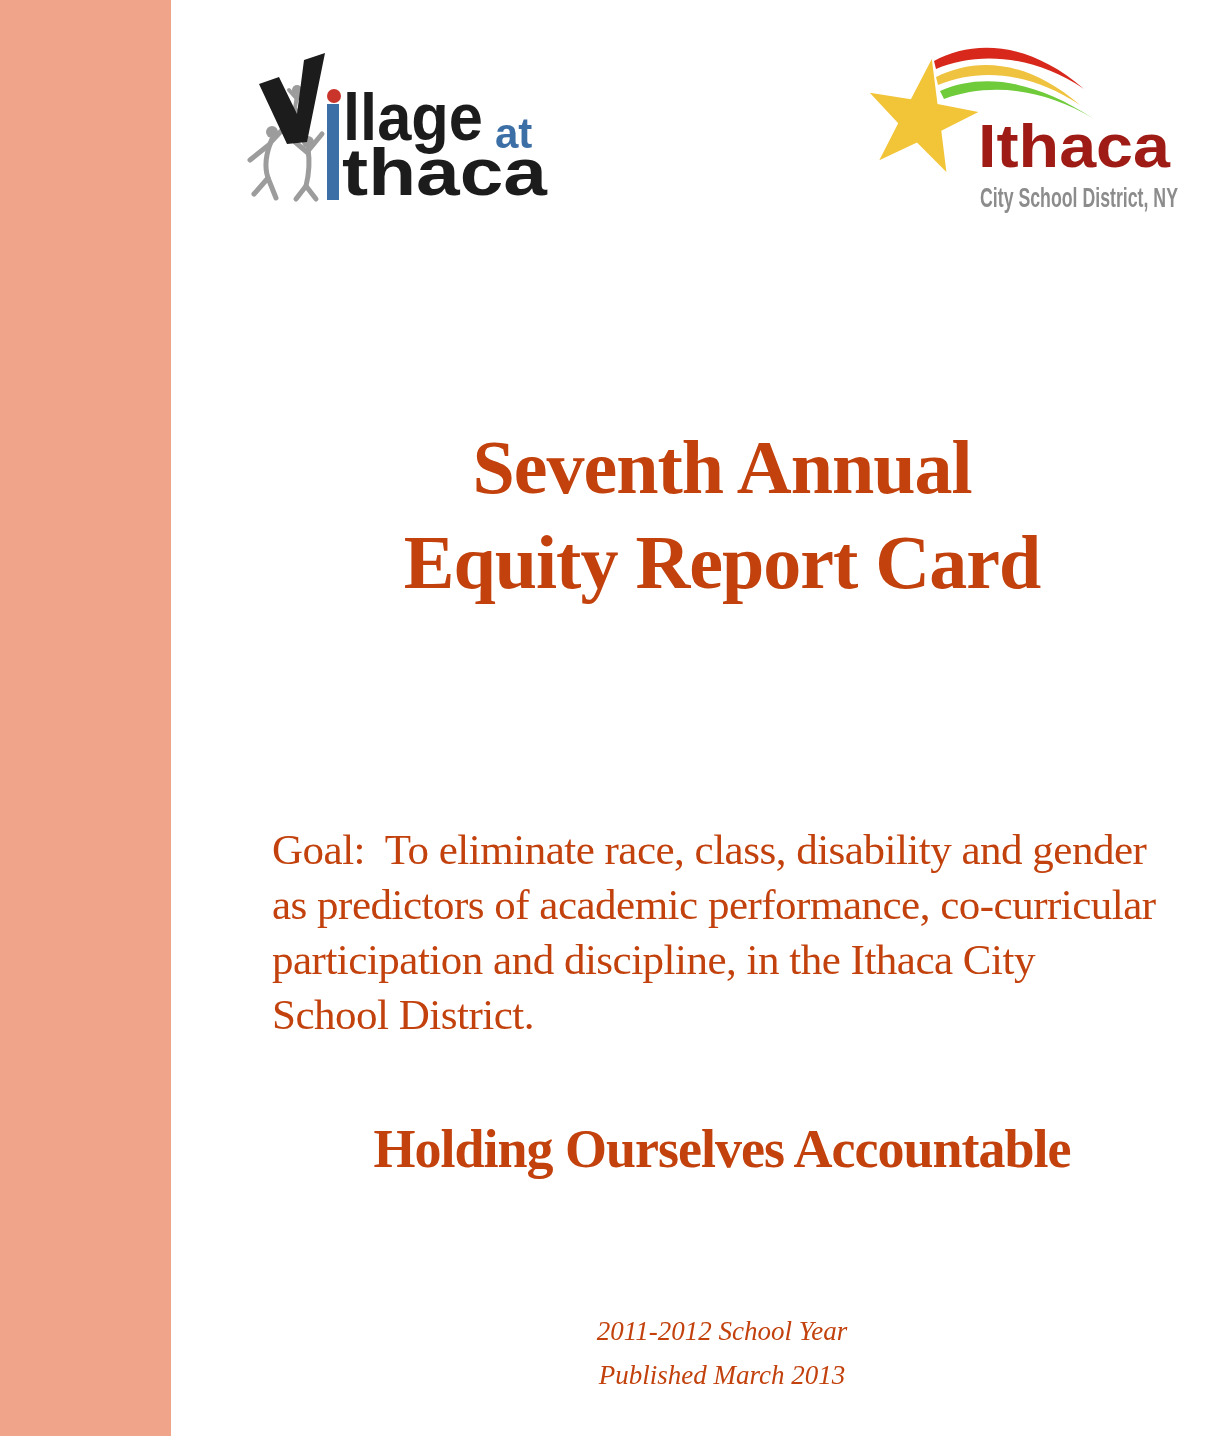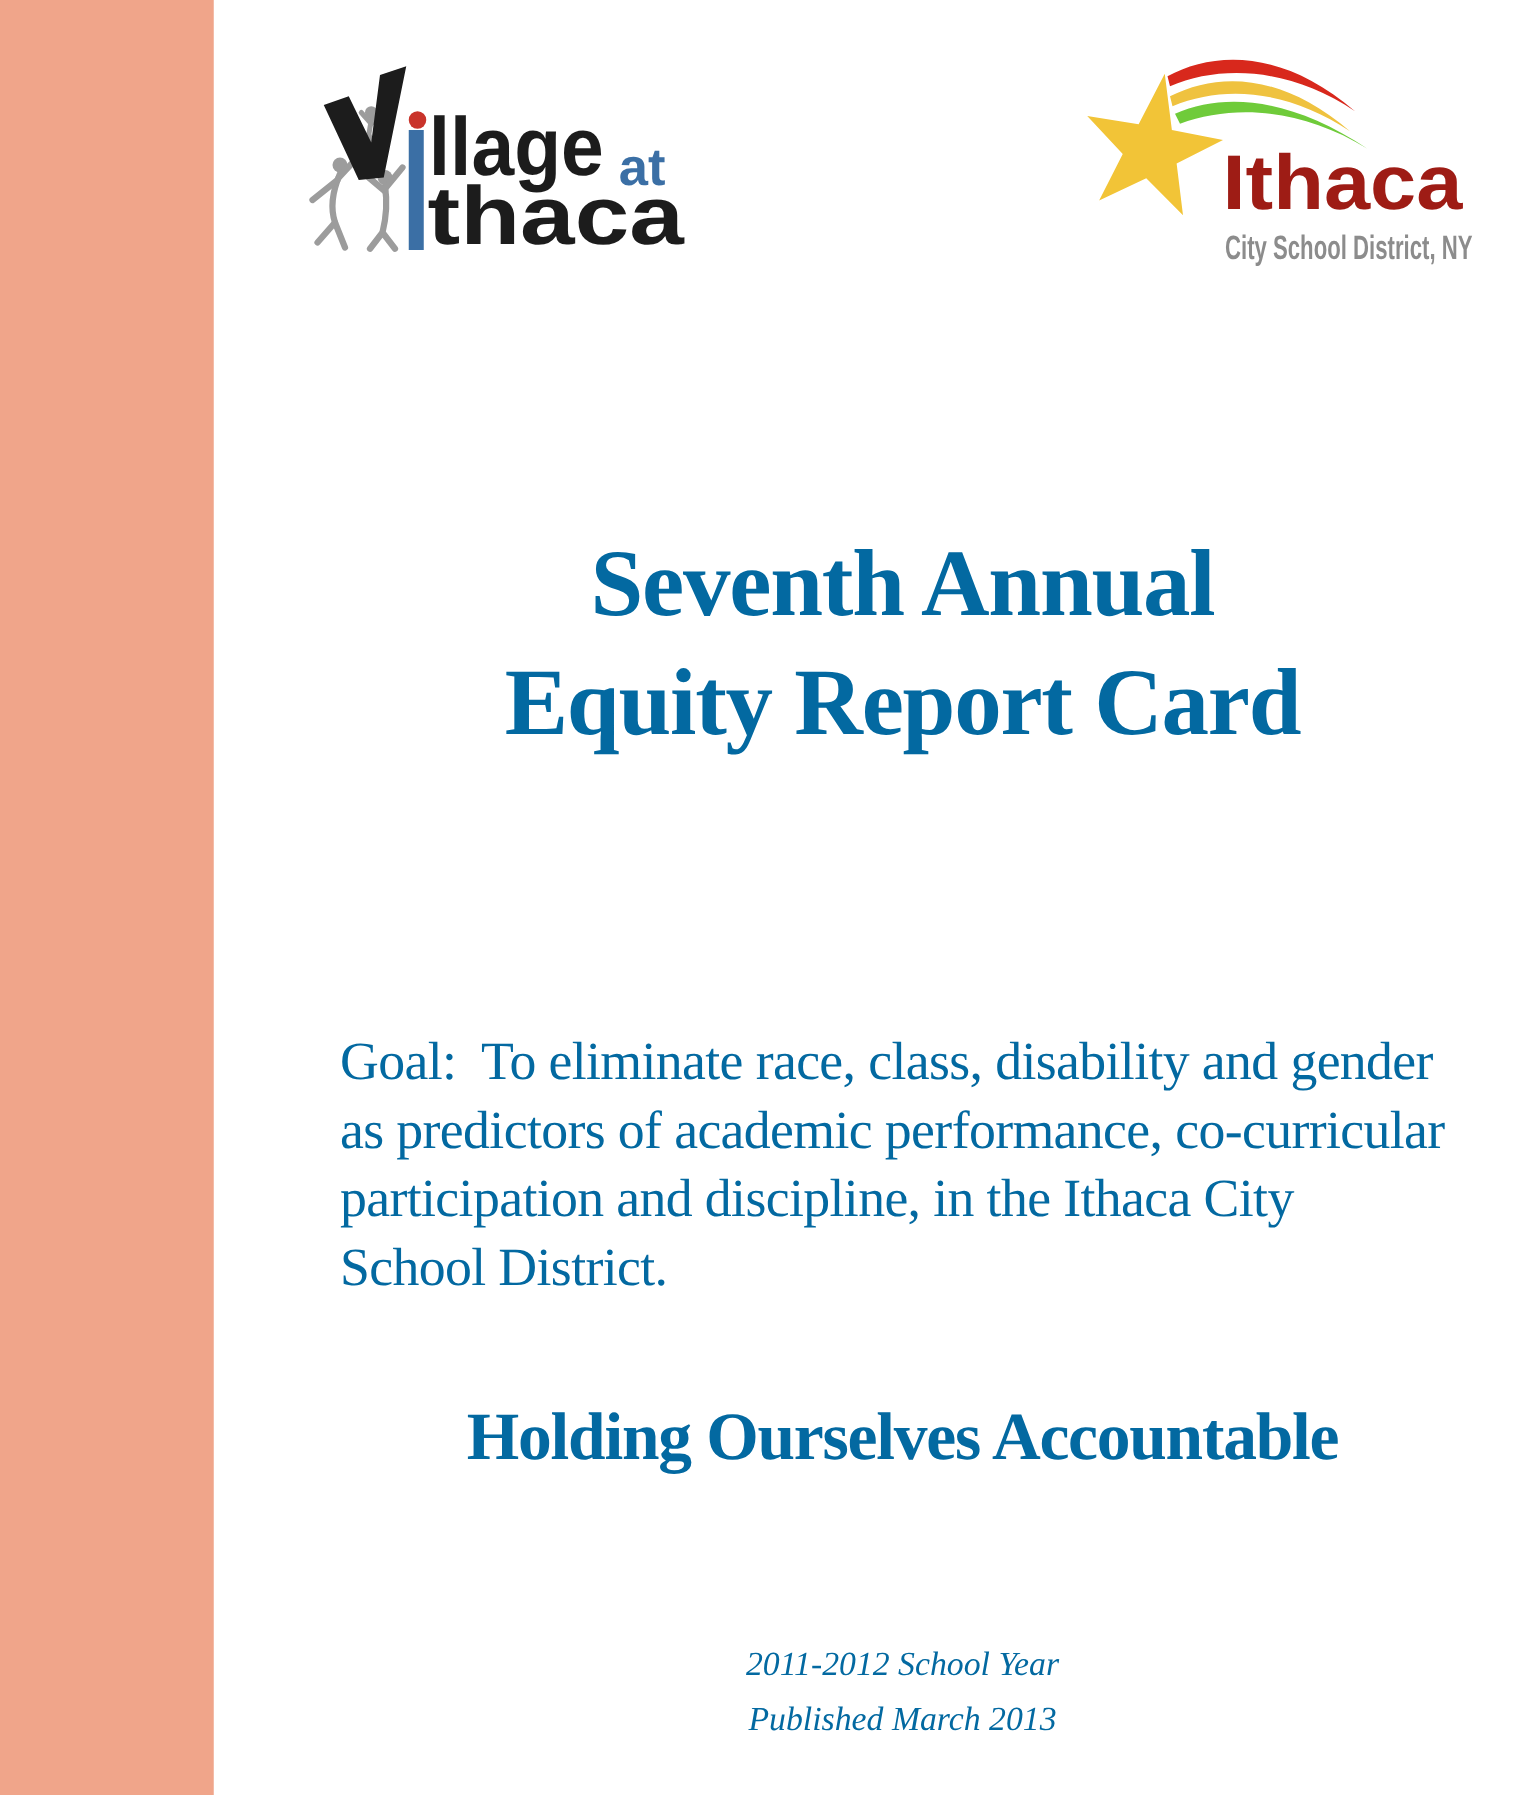--- a/index.html
+++ b/index.html
@@ -1,18 +1,18 @@
 <!DOCTYPE html>
 <html><head>
 <meta charset="utf-8">
 <style>
   html,body{margin:0;padding:0;background:#ffffff;}
   .page{
     position:relative;width:1230px;height:1436px;background:#ffffff;
-    overflow:hidden;font-family:"Liberation Serif",serif;color:#0369a1;
+    overflow:hidden;font-family:"Liberation Serif",serif;color:#c2410c;
   }
   .accent-bar{
     position:absolute;left:0;top:0;width:171px;height:1436px;background:#F0A58A;
   }
   .logo{position:absolute;}
   .logo-village{left:247px;top:48px;width:310px;height:155px;}
   .logo-icsd{left:866px;top:35px;width:326px;height:178px;}
   .report-title{
     position:absolute;left:192px;top:420px;width:1060px;
     font-size:76px;font-weight:bold;line-height:95px;text-align:center;

